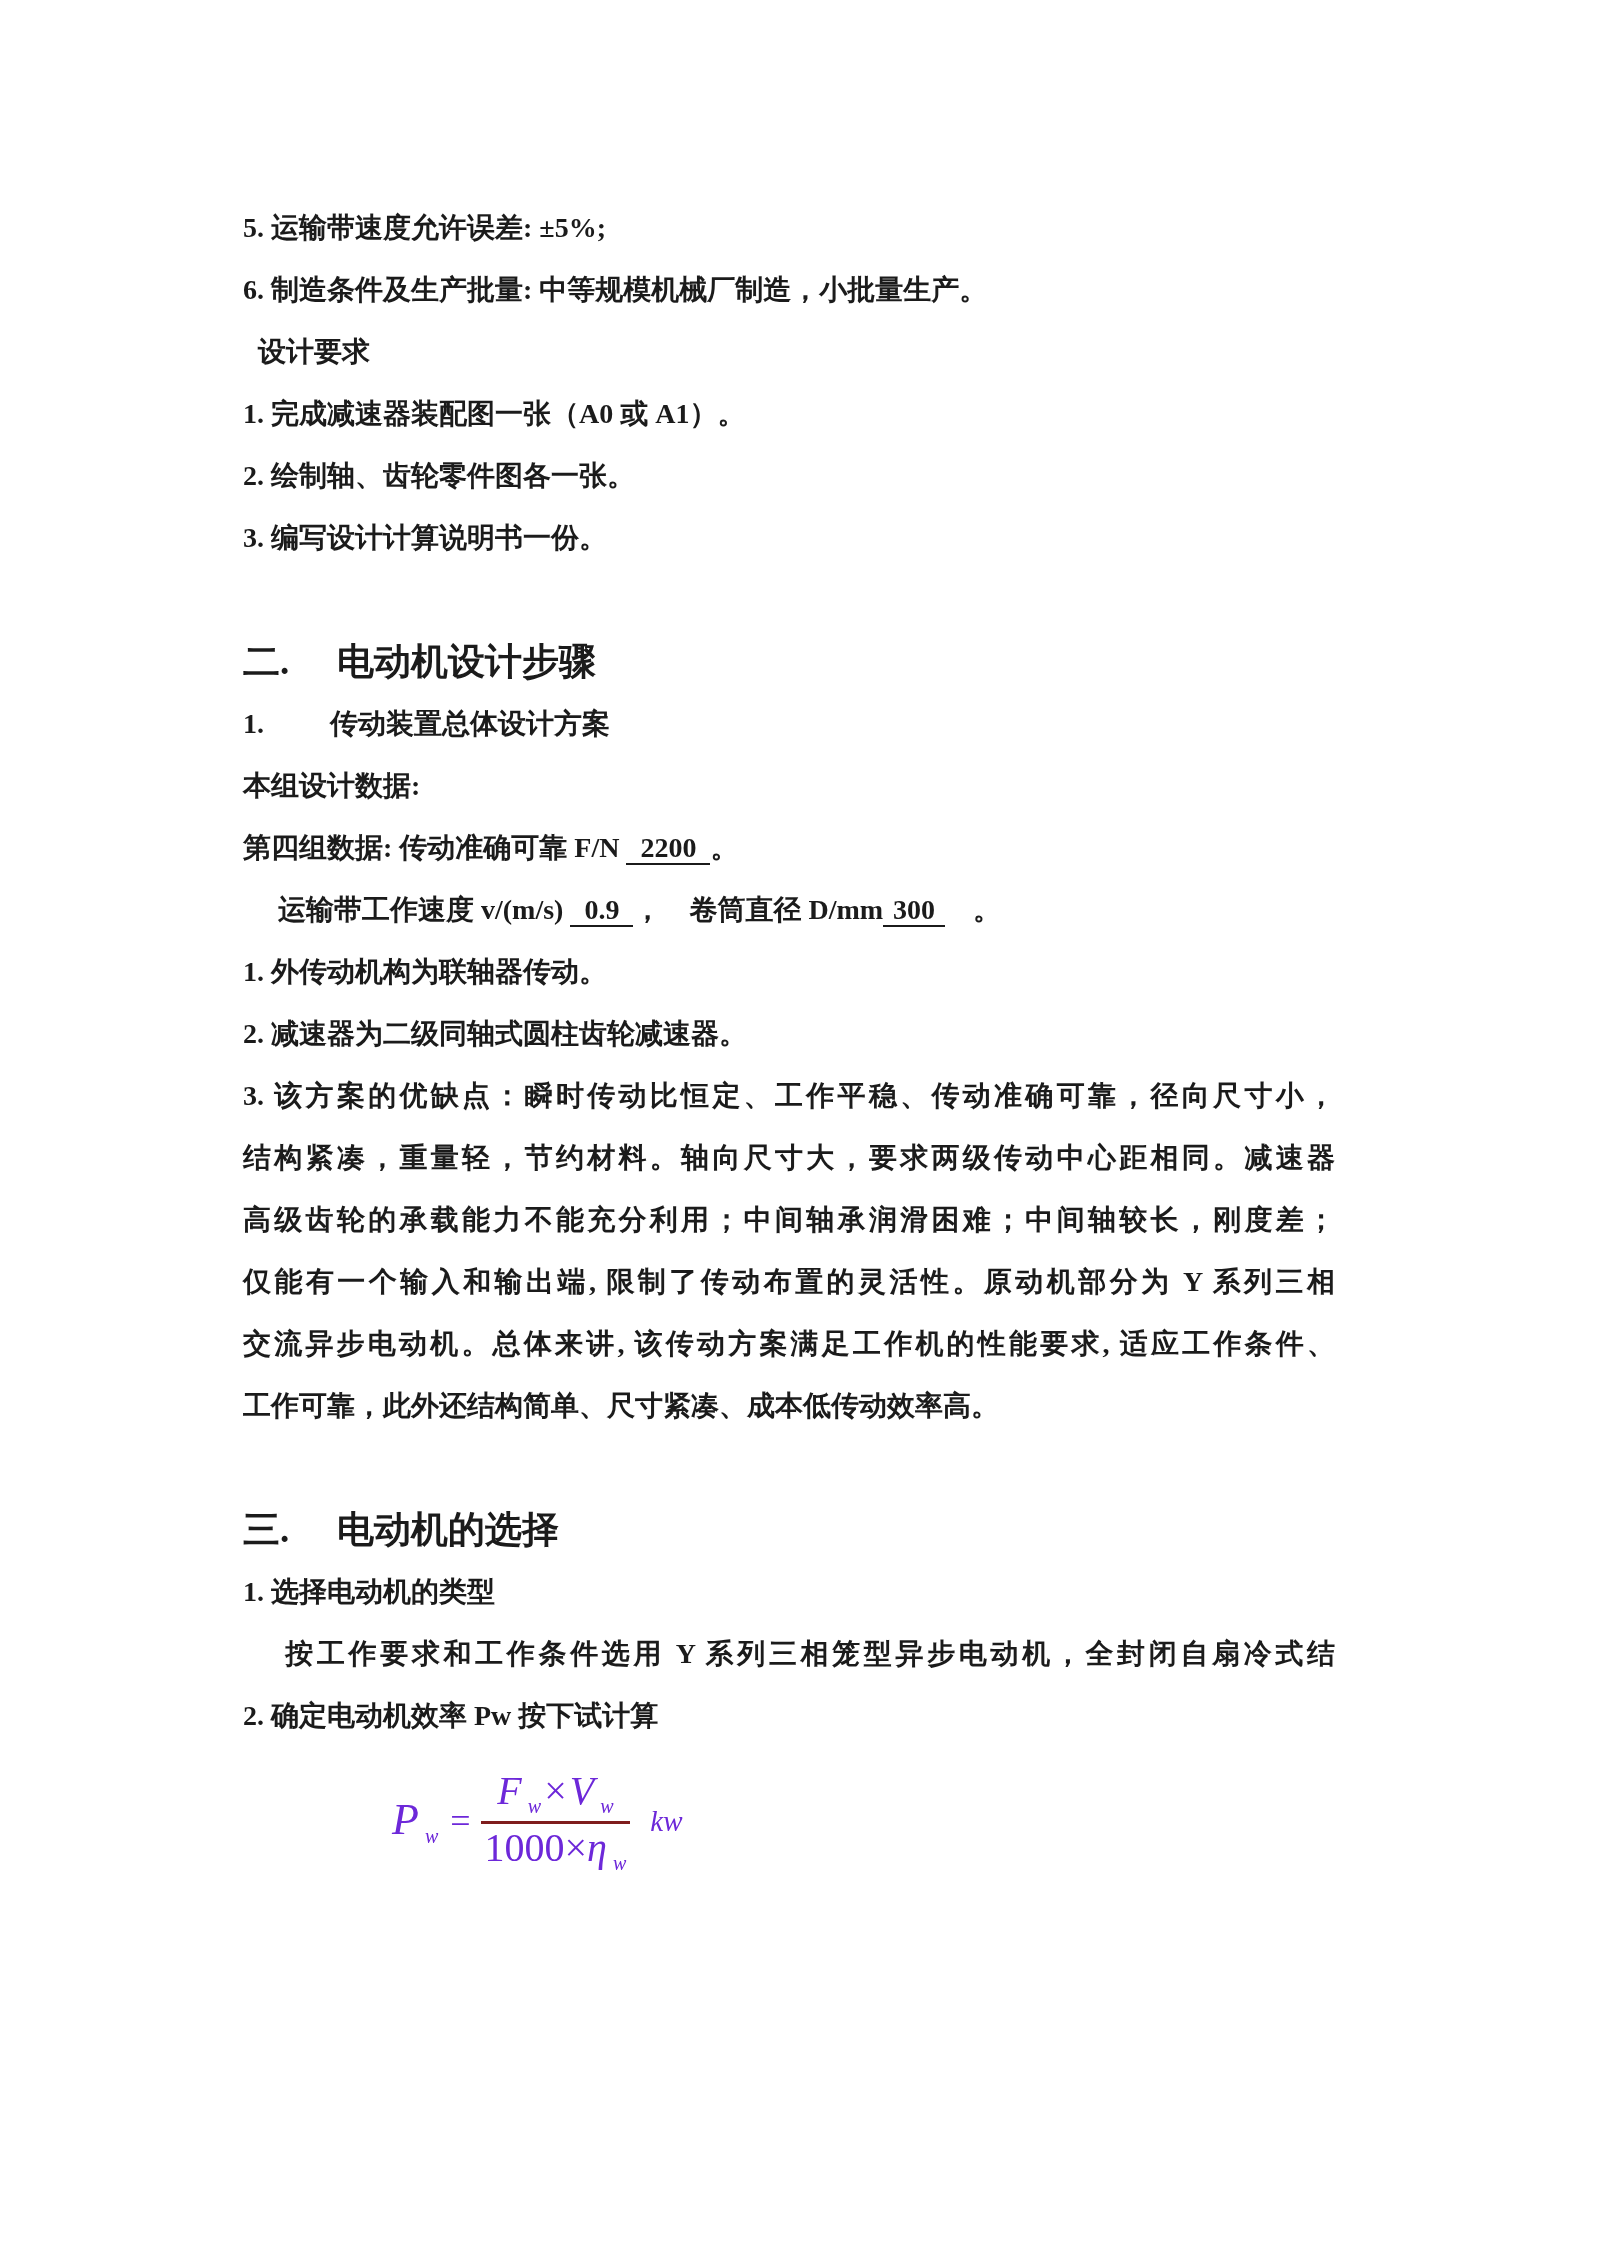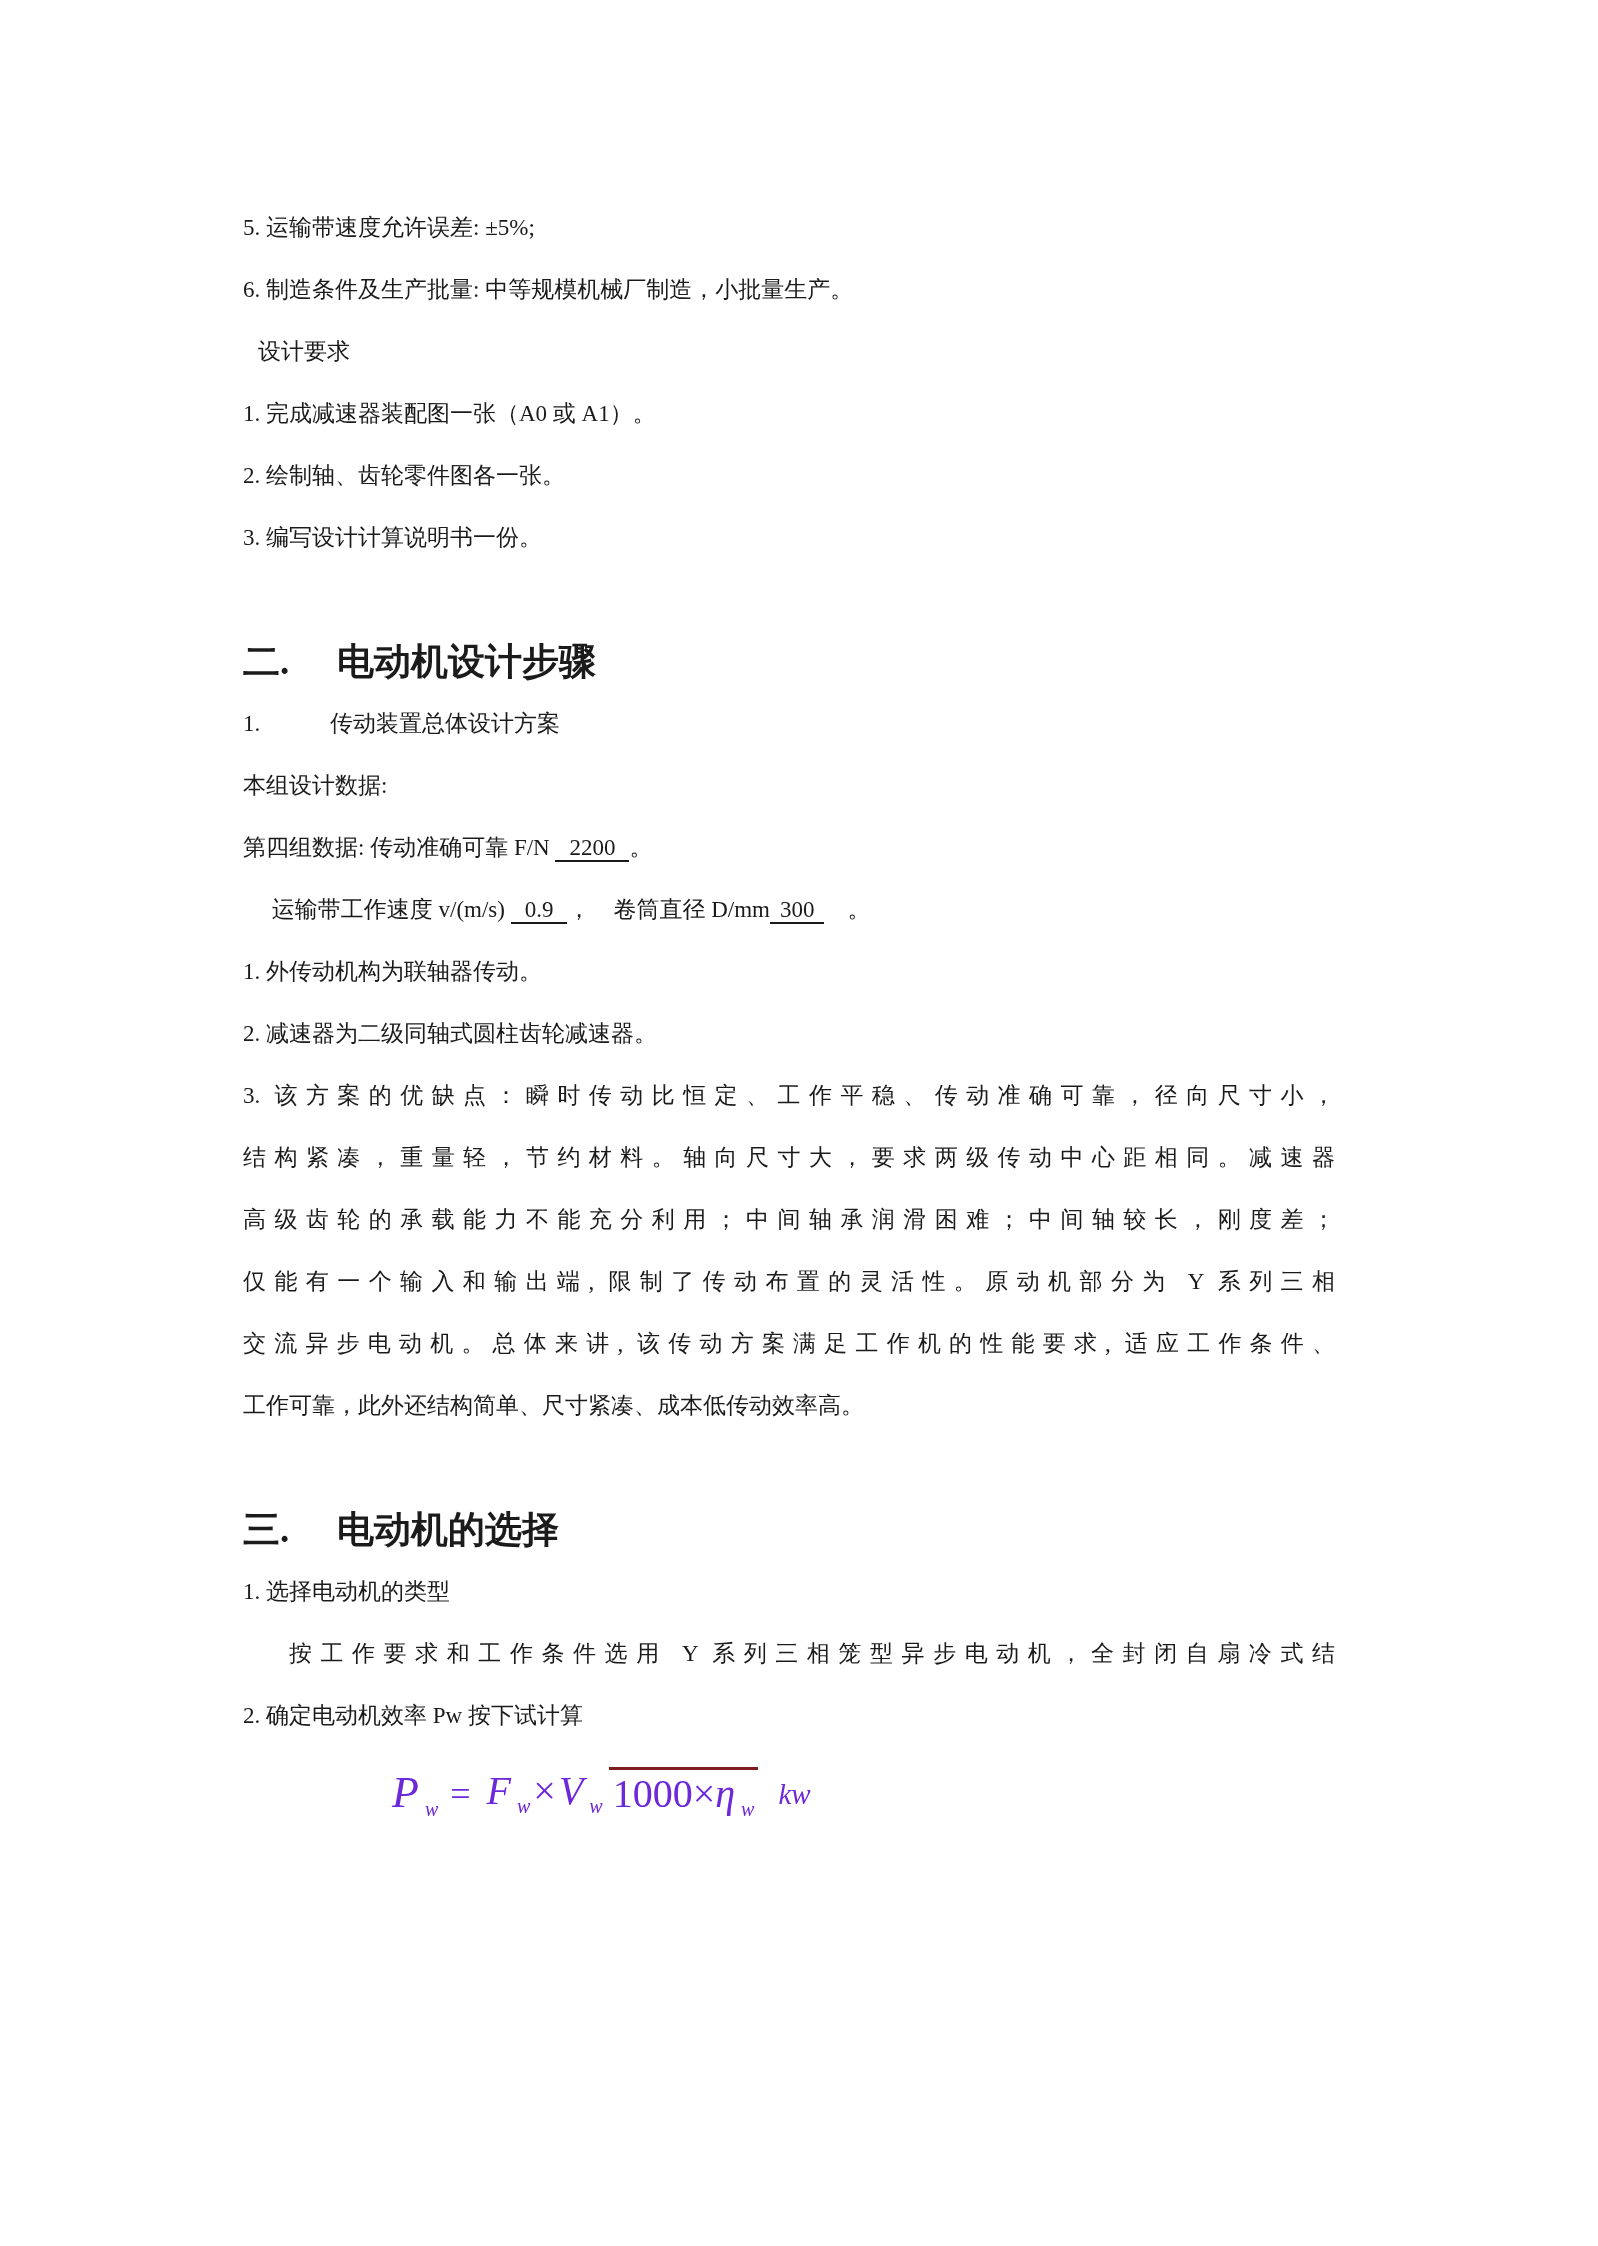--- a/index.html
+++ b/index.html
@@ -11,22 +11,23 @@
     background: #ffffff;
     box-sizing: border-box;
     padding: 197px 263px 0 243px;
     font-family: "Liberation Serif", "DejaVu Serif", serif;
     color: #1b1b1b;
     overflow: hidden;
   }
   .line {
     height: 62px;
     line-height: 62px;
-    font-size: 23px;
+    font-size: 28px;
     white-space: normal;
+    font-weight: bold;
   }
   .spacer { height: 62px; }
   .indent-s { padding-left: 15px; }
   .fill {
     text-align: justify;
     text-align-last: justify;
   }
   .heading {
     font-weight: bold;
     font-size: 37px;
@@ -55,21 +56,21 @@
     font-size: 20px;
     font-style: italic;
     vertical-align: -9px;
     margin-left: 6px;
   }
   .f-eq {
     font-size: 36px;
     font-style: normal;
     margin: 0 10px 0 12px;
   }
-  .frac { display: flex; align-items: center; }
+  .frac { display: flex; flex-direction: column; align-items: center; }
   .frac-num { font-size: 40px; padding: 0 6px 3px; text-align: center; }
   .frac-den {
     font-size: 40px;
     border-top: 3px solid #7f1d1d;
     padding: 0 4px;
     text-align: center;
   }
   .f-times { font-style: normal; margin: 0 3px; }
   .f-upright { font-style: normal; }
   .f-unit { font-size: 29px; margin-left: 20px; }

